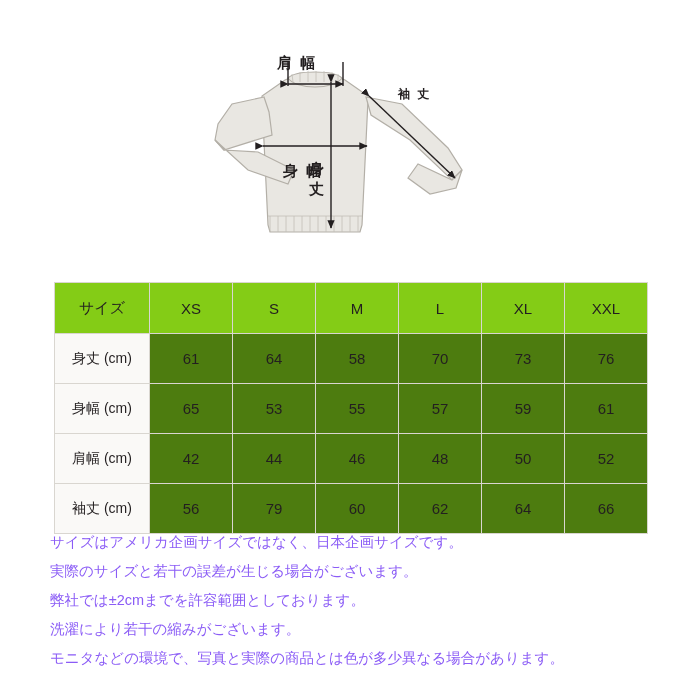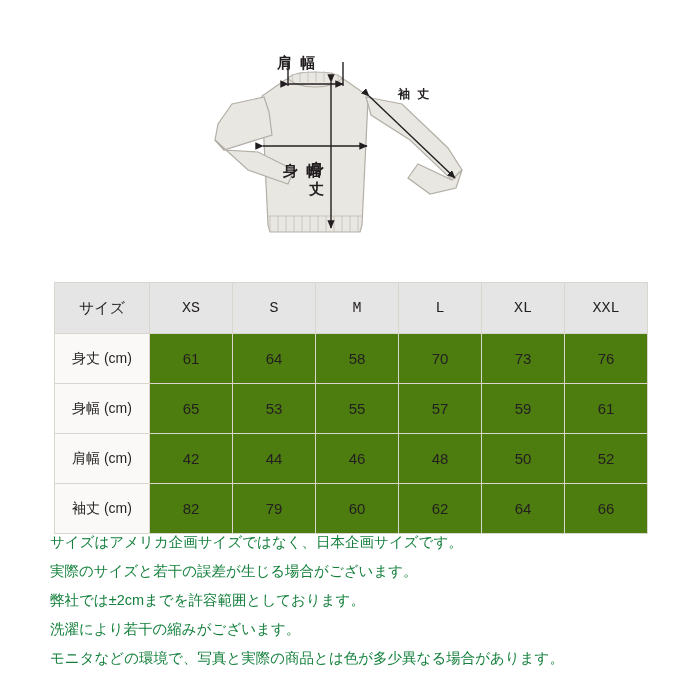--- a/index.html
+++ b/index.html
@@ -60,23 +60,22 @@
   table.size-table td {
     border: 1px solid #d9d6d0;
     height: 47px;
     text-align: center;
     vertical-align: middle;
     font-size: 15px;
     font-weight: normal;
     color: #231f20;
   }
   table.size-table thead th {
-    background: #e5e5e5;
+    background: #84cc16;
     height: 48px;
-    font-family: Liberation Mono, monospace;
   }
   table.size-table tbody th {
     background: #faf9f7;
     font-size: 14px;
   }
   table.size-table tbody td {
     background: #4d7c0f;
   }
   .col-head { width: 92px; }
   .col-size { width: 80px; }
@@ -85,21 +84,21 @@
   .notes {
     position: absolute;
     left: 50px;
     top: 532px;
     width: 600px;
   }
   .notes p {
     margin: 0 0 8px 0;
     font-size: 14.5px;
     line-height: 1.45;
-    color: #15803d;
+    color: #8b5cf6;
   }
 </style>
 </head>
 <body>
 
 <div class="page">
 
   <div class="illustration">
     <svg width="680" height="268" viewBox="0 0 680 268" xmlns="http://www.w3.org/2000/svg">
 
@@ -218,21 +217,21 @@
           <th>肩幅 (cm)</th>
           <td>42</td>
           <td>44</td>
           <td>46</td>
           <td>48</td>
           <td>50</td>
           <td>52</td>
         </tr>
         <tr>
           <th>袖丈 (cm)</th>
-          <td>82</td>
+          <td>56</td>
           <td>79</td>
           <td>60</td>
           <td>62</td>
           <td>64</td>
           <td>66</td>
         </tr>
       </tbody>
     </table>
   </div>
 

